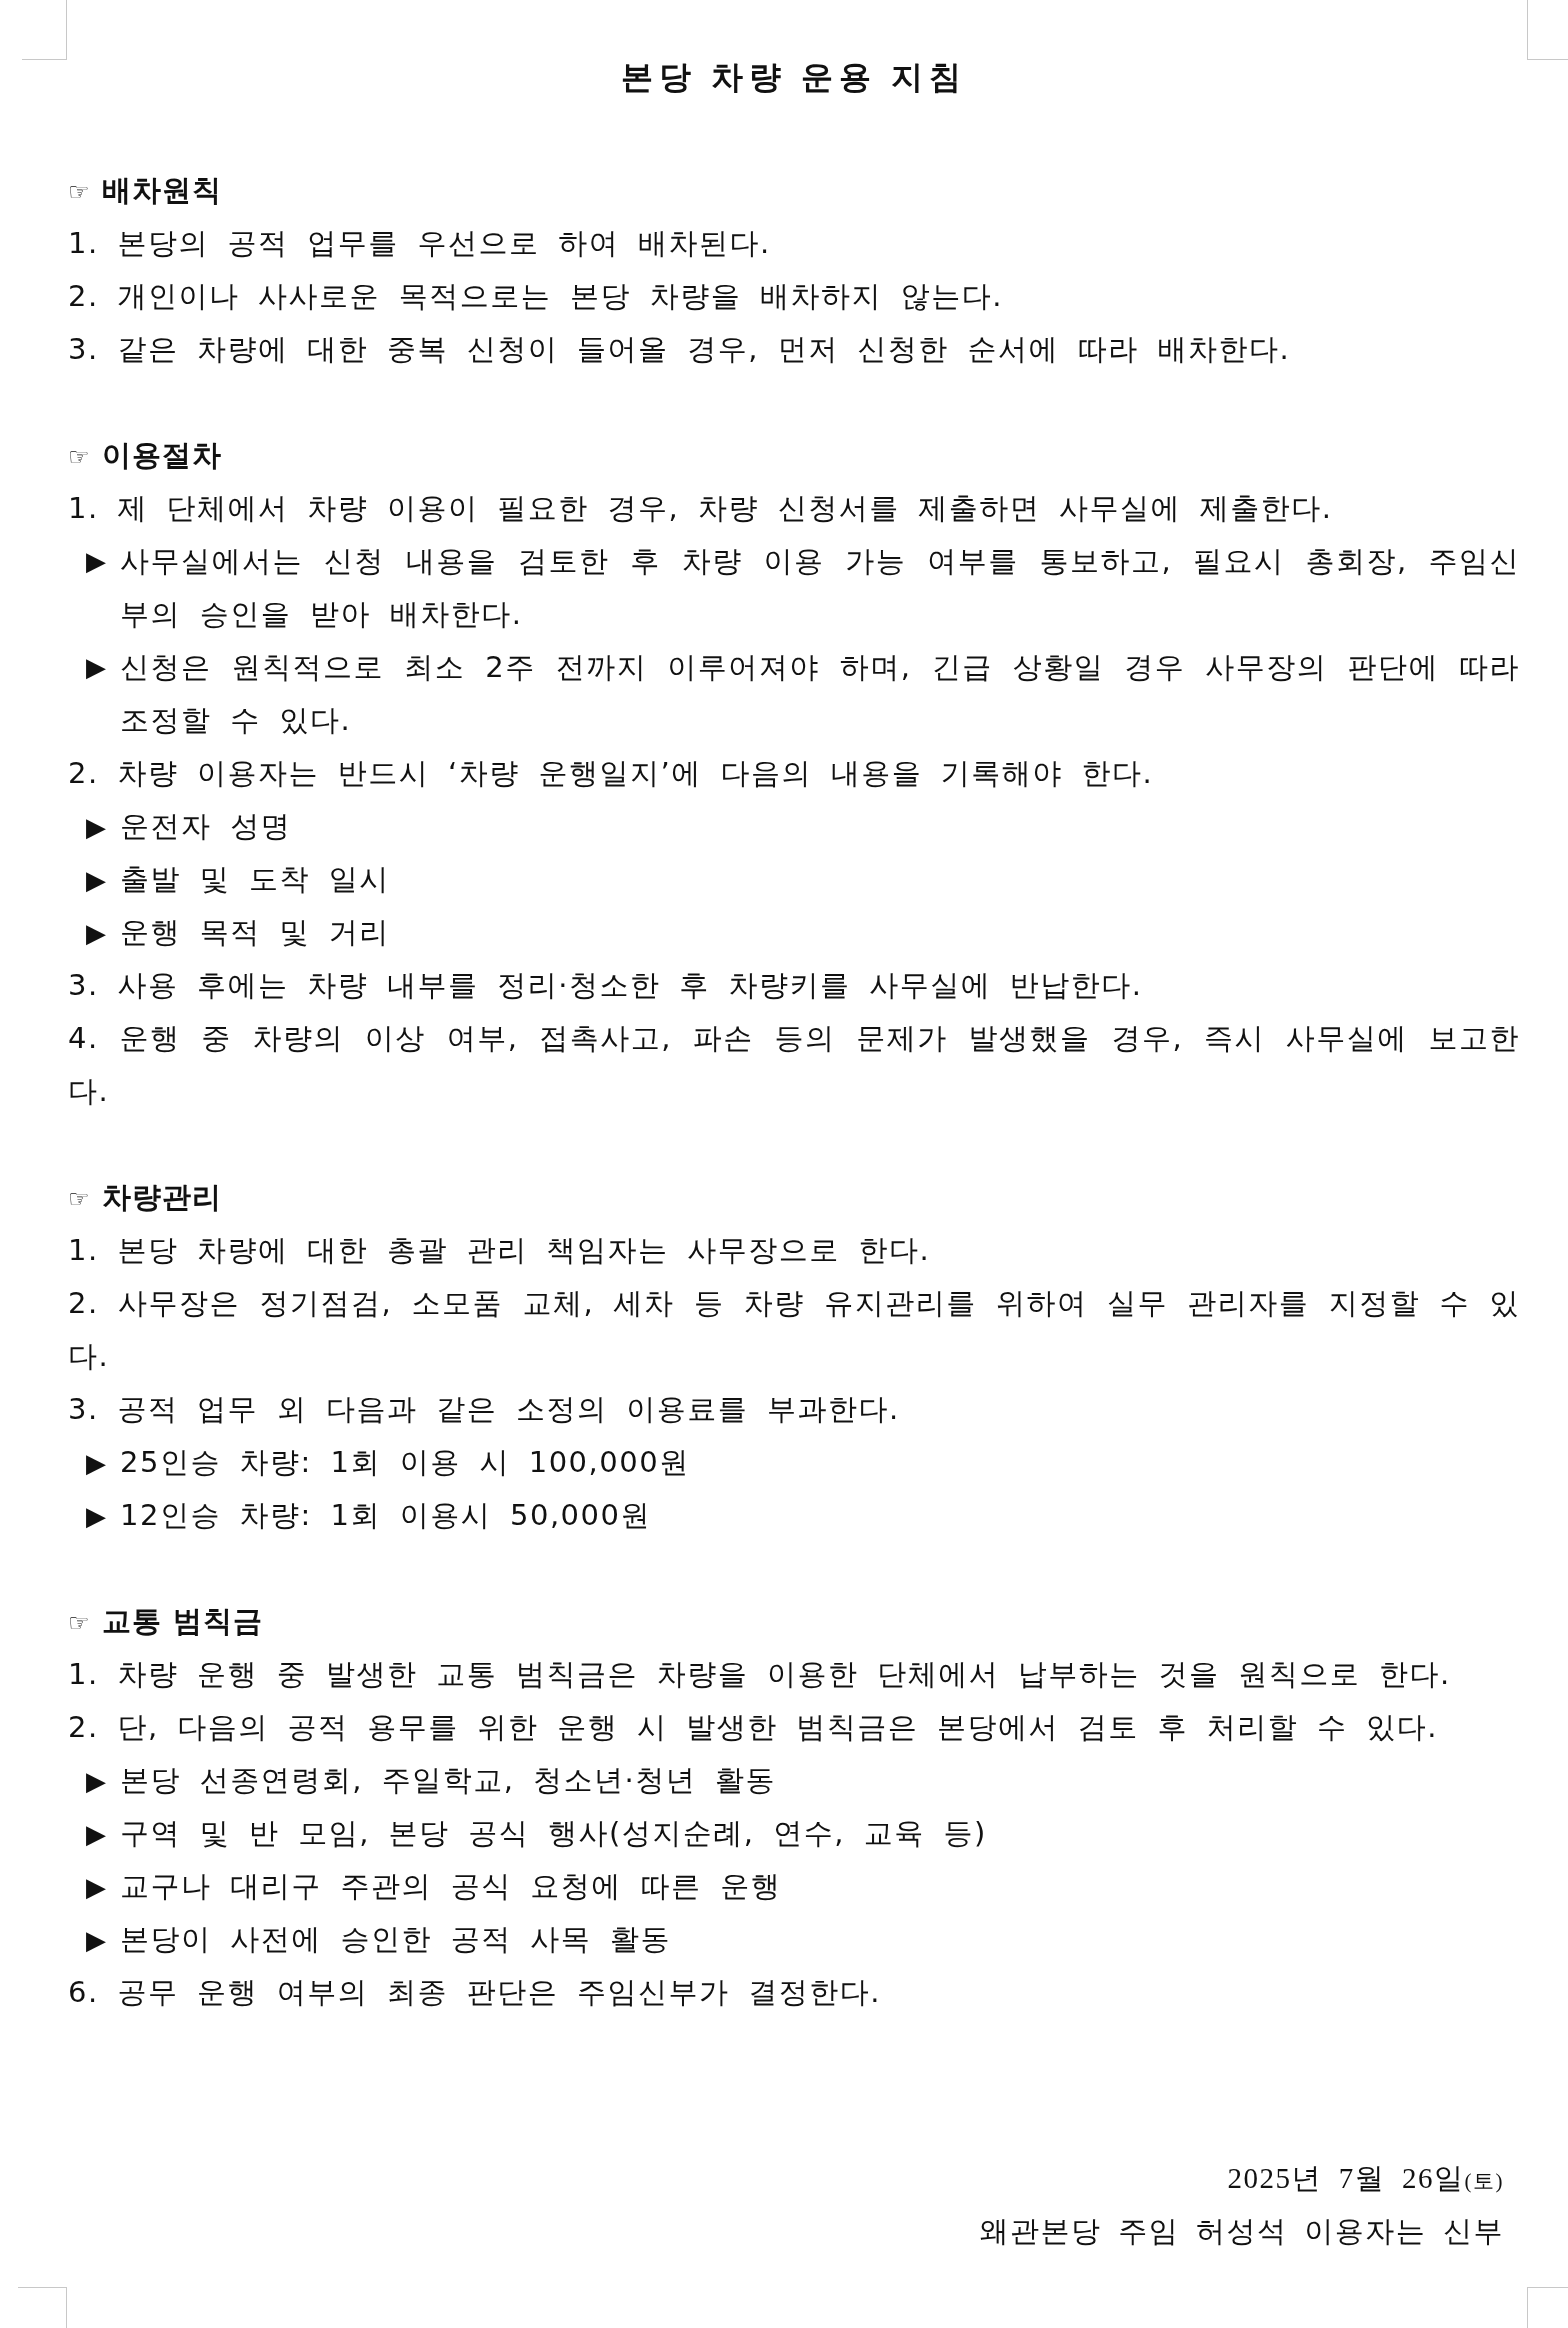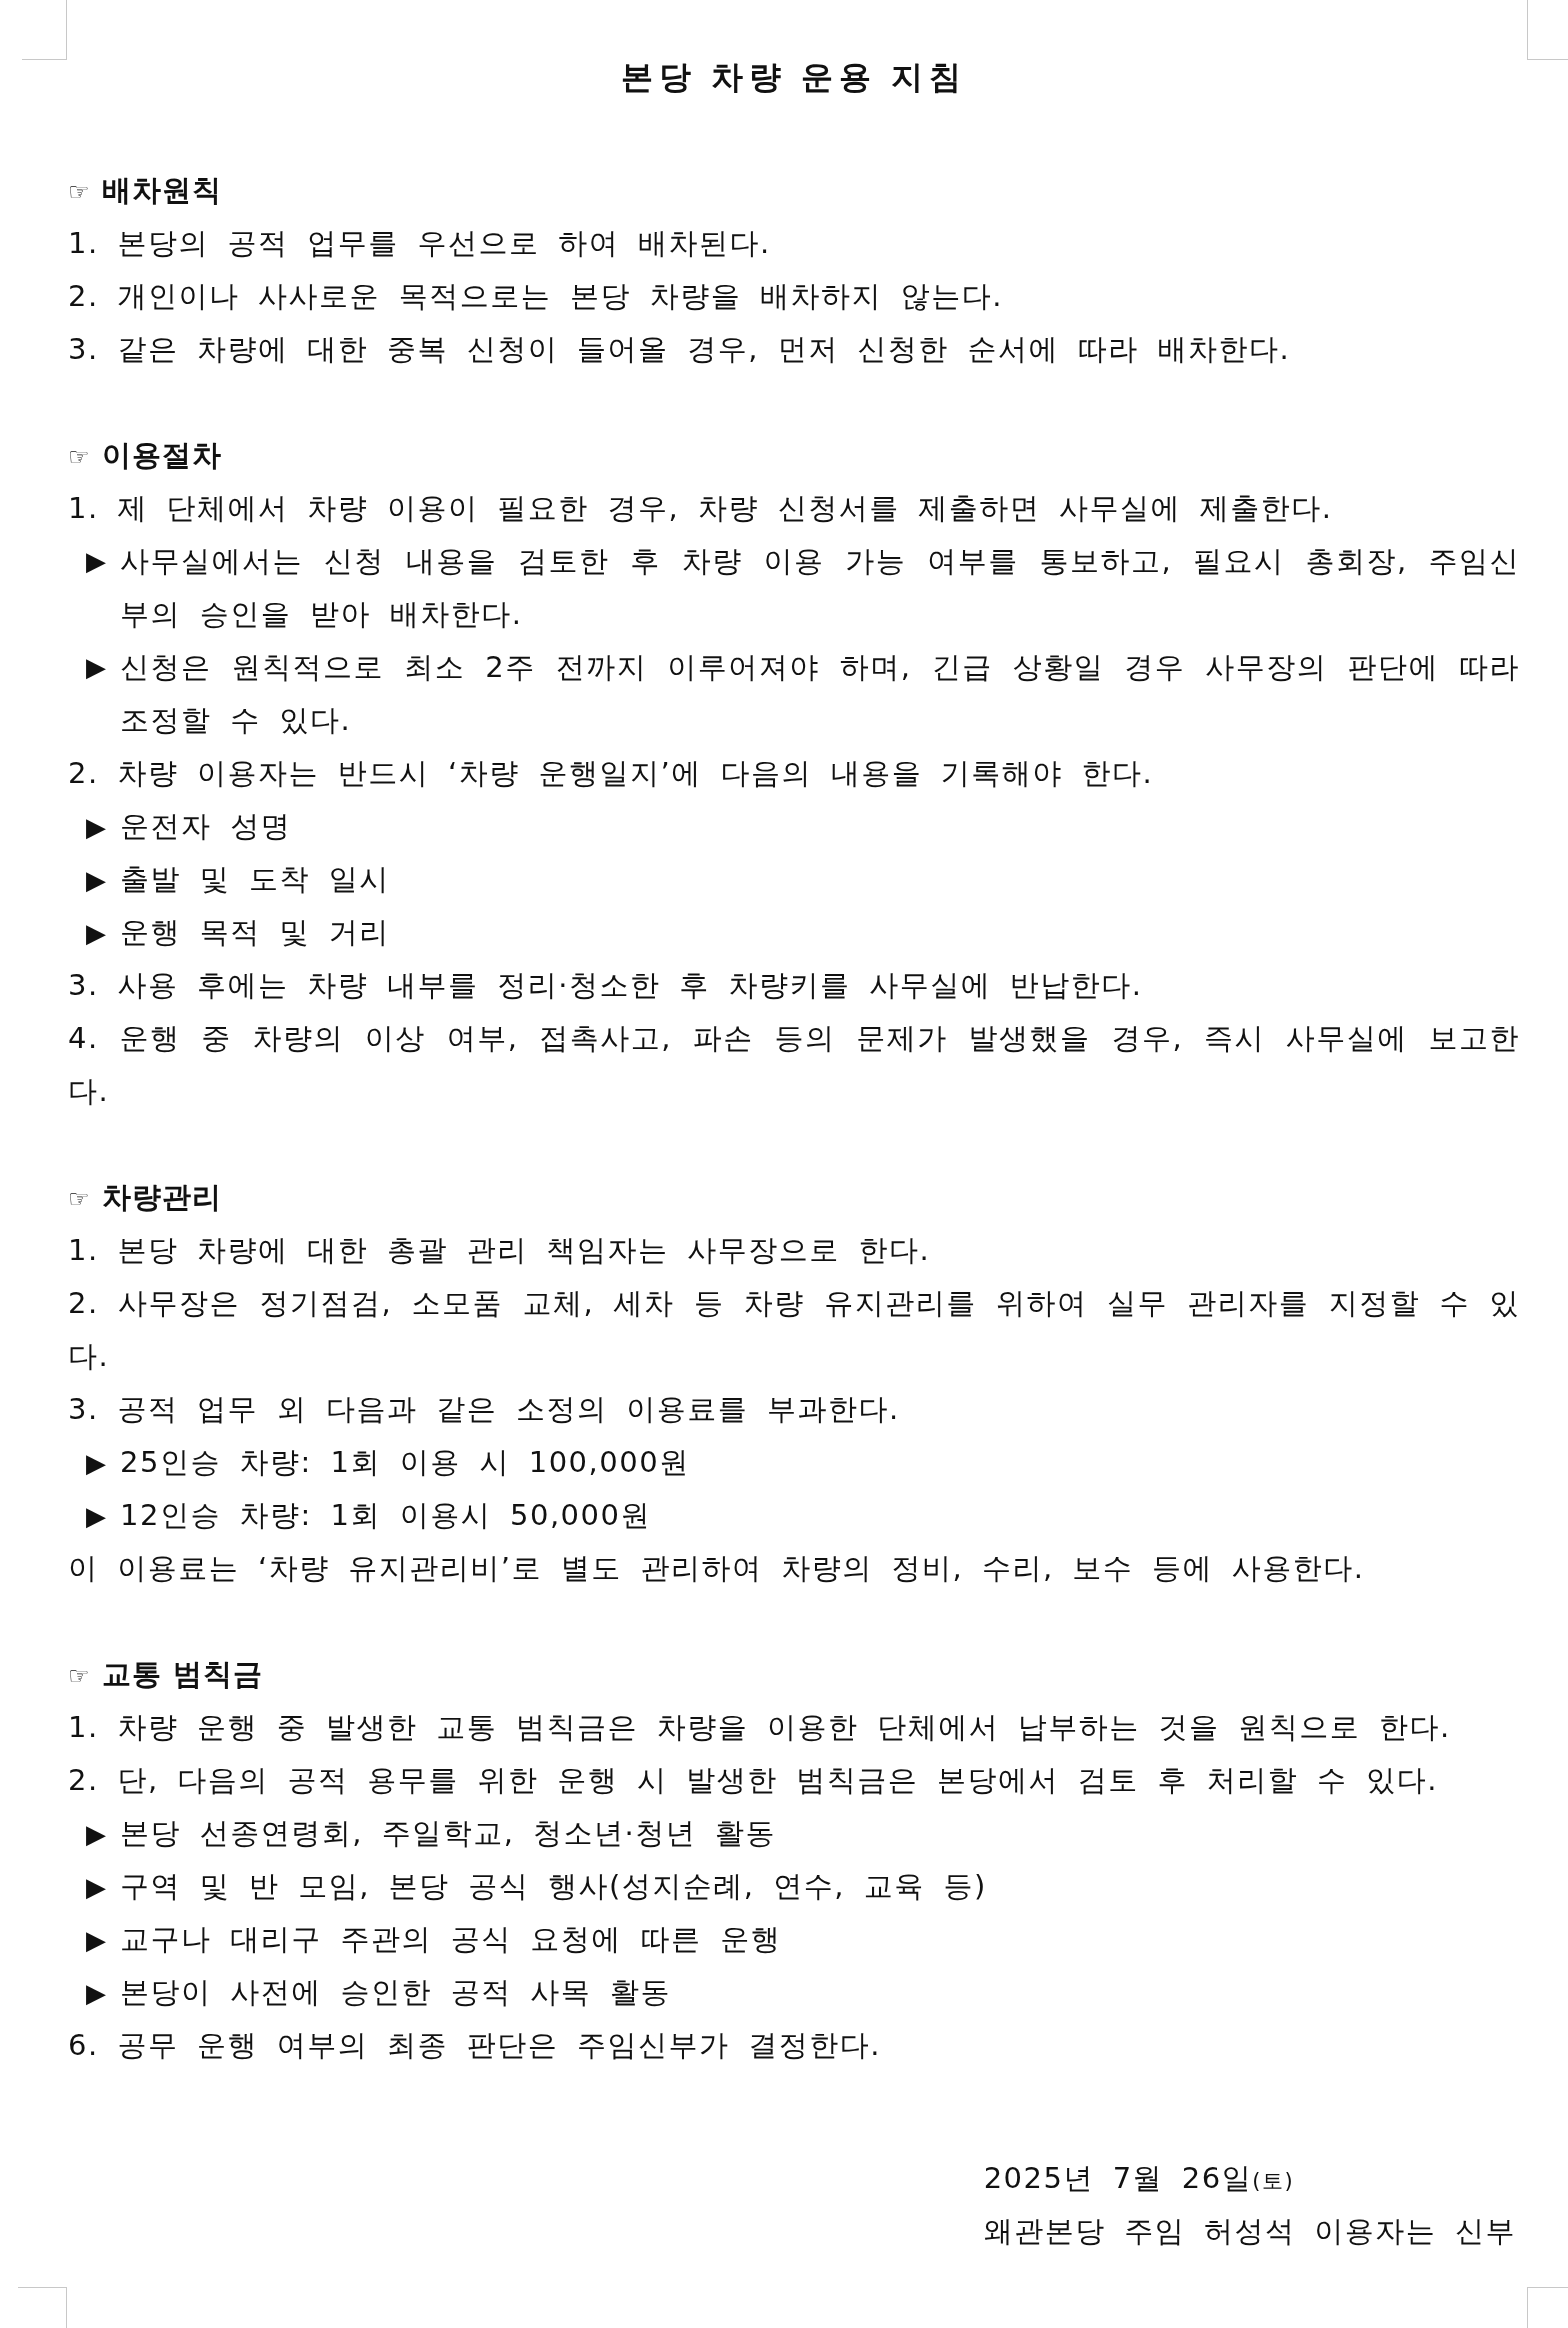--- a/index.html
+++ b/index.html
@@ -23,21 +23,21 @@
   .line { height: 53px; line-height: 53px; white-space: nowrap; letter-spacing: 1.5px; word-spacing: 8px; }
   .line.wrap { white-space: normal; height: auto; text-align: justify; text-align-last: left; }
   .heading { font-weight: bold; height: 53px; line-height: 53px; letter-spacing: 1px; }
   .hand { display: inline-block; width: 34px; font-weight: normal; font-size: 24px; }
   .gap { height: 53px; }
   .sub { padding-left: 18px; }
   .sub .tri { display: inline-block; width: 34px; font-size: 26px; }
   .sub-wrap { padding-left: 18px; display: flex; }
   .sub-wrap .tri { flex: 0 0 34px; font-size: 26px; line-height: 53px; }
   .sub-wrap .txt { flex: 1; line-height: 53px; letter-spacing: 1.5px; word-spacing: 8px; text-align: justify; text-align-last: left; }
-  .sign { position: absolute; right: 4px; top: 2152px; font-size: 29px; letter-spacing: 1.5px; word-spacing: 8px; }
+  .sign { position: absolute; right: 16px; top: 2152px; text-align: right; font-size: 29px; letter-spacing: 1.5px; word-spacing: 8px; font-family: Liberation Serif, serif; }
   .sign div { height: 53px; line-height: 53px; }
   .small { font-size: 21px; }
 </style>
 </head>
 <body>
 
 <div class="corner tl"></div>
 <div class="corner tr"></div>
 <div class="corner bl"></div>
 <div class="corner br"></div>
@@ -70,21 +70,20 @@
     <div class="line">3. 사용 후에는 차량 내부를 정리·청소한 후 차량키를 사무실에 반납한다.</div>
     <div class="line wrap">4. 운행 중 차량의 이상 여부, 접촉사고, 파손 등의 문제가 발생했을 경우, 즉시 사무실에 보고한다.</div>
     <div class="gap"></div>
 
     <div class="heading"><span class="hand">☞</span><span>차량관리</span></div>
     <div class="line">1. 본당 차량에 대한 총괄 관리 책임자는 사무장으로 한다.</div>
     <div class="line wrap">2. 사무장은 정기점검, 소모품 교체, 세차 등 차량 유지관리를 위하여 실무 관리자를 지정할 수 있다.</div>
     <div class="line">3. 공적 업무 외 다음과 같은 소정의 이용료를 부과한다.</div>
     <div class="line sub"><span class="tri">▶</span><span>25인승 차량: 1회 이용 시 100,000원</span></div>
     <div class="line sub"><span class="tri">▶</span><span>12인승 차량: 1회 이용시 50,000원</span></div>
-    <div class="line">이 이용료는 ‘차량 유지관리비’로 별도 관리하여 차량의 정비, 수리, 보수 등에 사용한다.</div>
     <div class="gap"></div>
 
     <div class="heading"><span class="hand">☞</span><span>교통 범칙금</span></div>
     <div class="line wrap">1. 차량 운행 중 발생한 교통 범칙금은 차량을 이용한 단체에서 납부하는 것을 원칙으로 한다.</div>
     <div class="line">2. 단, 다음의 공적 용무를 위한 운행 시 발생한 범칙금은 본당에서 검토 후 처리할 수 있다.</div>
     <div class="line sub"><span class="tri">▶</span><span>본당 선종연령회, 주일학교, 청소년·청년 활동</span></div>
     <div class="line sub"><span class="tri">▶</span><span>구역 및 반 모임, 본당 공식 행사(성지순례, 연수, 교육 등)</span></div>
     <div class="line sub"><span class="tri">▶</span><span>교구나 대리구 주관의 공식 요청에 따른 운행</span></div>
     <div class="line sub"><span class="tri">▶</span><span>본당이 사전에 승인한 공적 사목 활동</span></div>
     <div class="line">6. 공무 운행 여부의 최종 판단은 주임신부가 결정한다.</div>

